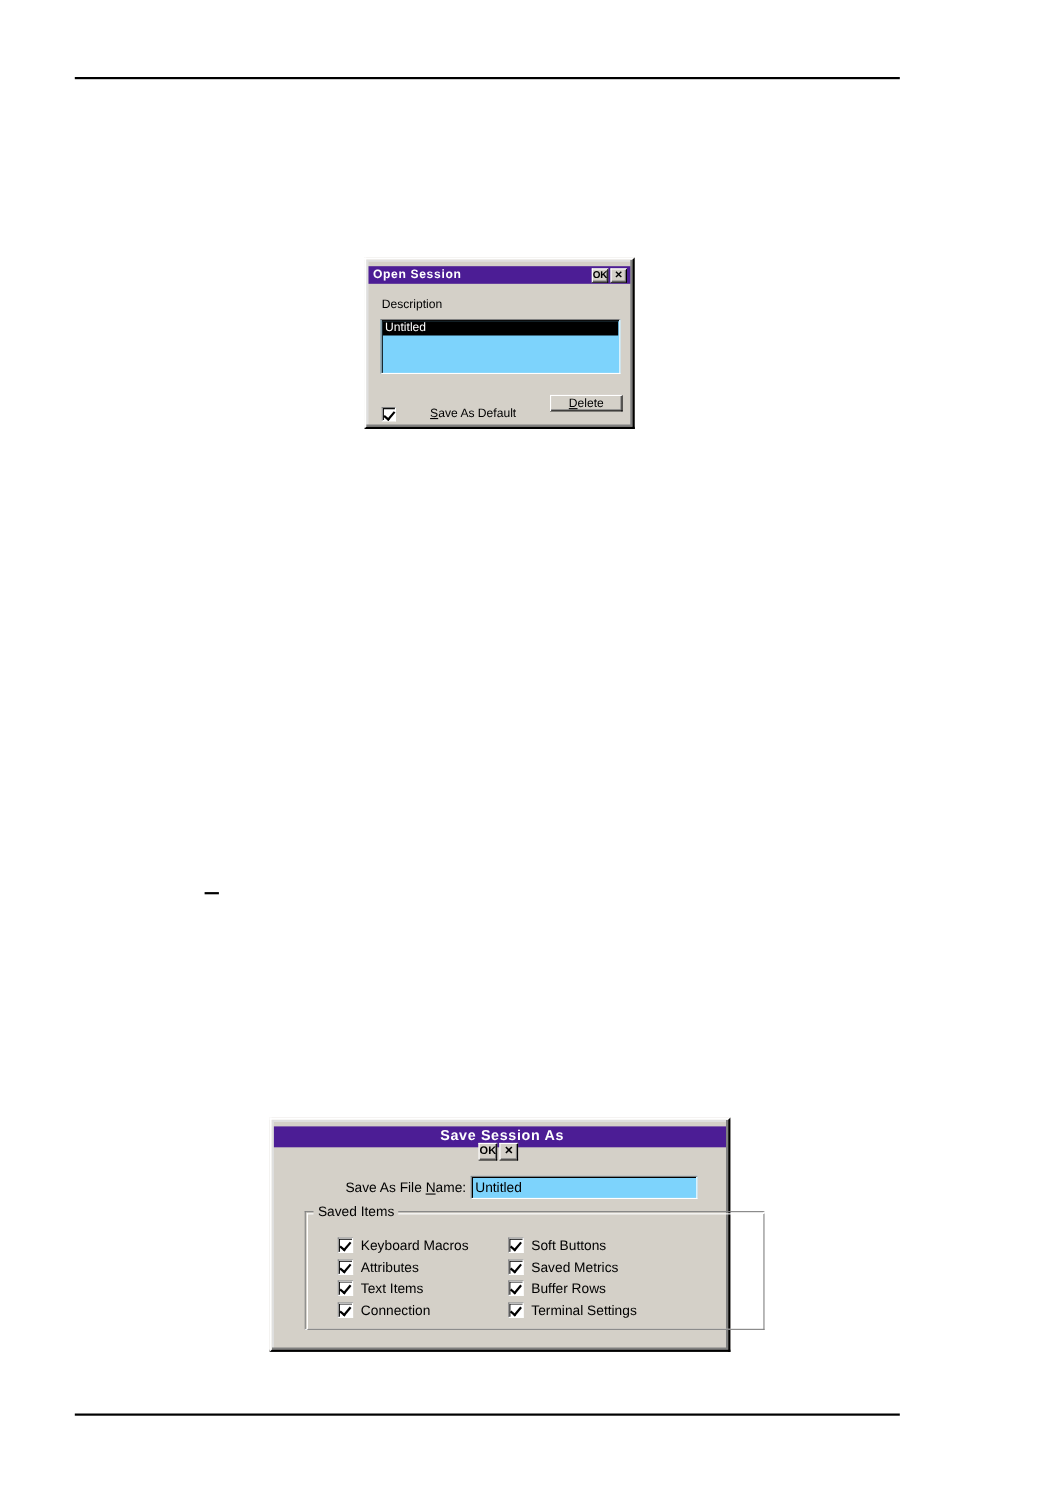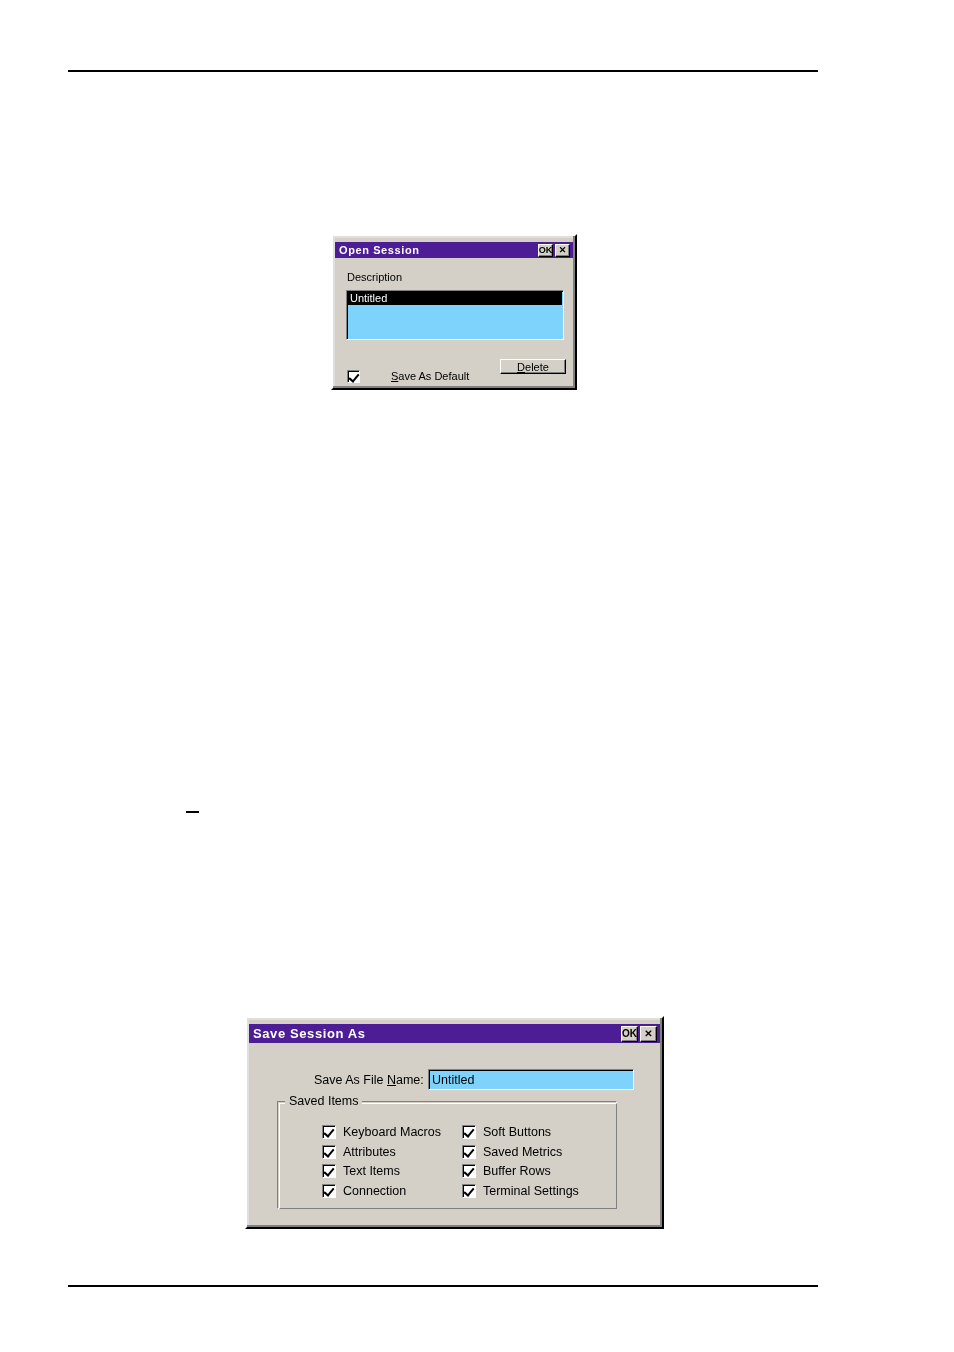--- a/index.html
+++ b/index.html
@@ -220,46 +220,46 @@
     font-size: 11px;
   }
 
   
   #dlg-save-session {
     left: 245px;
     top: 1016px;
     width: 419px;
     height: 213px;
   }
-  #dlg-save-session .titlebar { height: 19px; }
+  #dlg-save-session .titlebar { height: 19px; flex-direction: column; }
   #dlg-save-session .titlebar-text { font-size: 13px; }
   #dlg-save-session .tb-btn { width: 17px; height: 16px; font-size: 10px; }
 
   #save-filename-label {
     left: 67px; top: 55px; font-size: 12.5px;
   }
   #save-filename-input {
     position: absolute;
     left: 181px; top: 51px;
     width: 206px; height: 21px;
     font-family: "Liberation Sans", sans-serif;
     font-size: 12.5px;
     padding: 0 2px 0 3px;
     color: #000000;
     outline: none;
   }
   #save-items-group {
     left: 30px; top: 83px;
-    width: 340px; height: 108px;
+    width: 418px; height: 108px;
   }
   #save-items-group .groupbox-title { font-size: 12.5px; }
 
   .save-cb { font-size: 12.5px; }
   .save-cb .checkbox { width: 14px; height: 14px; }
-  .save-cb-c0 { left: 75px; }
+  .save-cb-c0 { left: 60px; }
   .save-cb-c1 { left: 215px; }
   .save-cb-r0 { top: 107px; }
   .save-cb-r1 { top: 127px; }
   .save-cb-r2 { top: 146px; }
   .save-cb-r3 { top: 166px; }
 
   u { text-decoration: underline; }
 </style>
 </head>
 <body>

